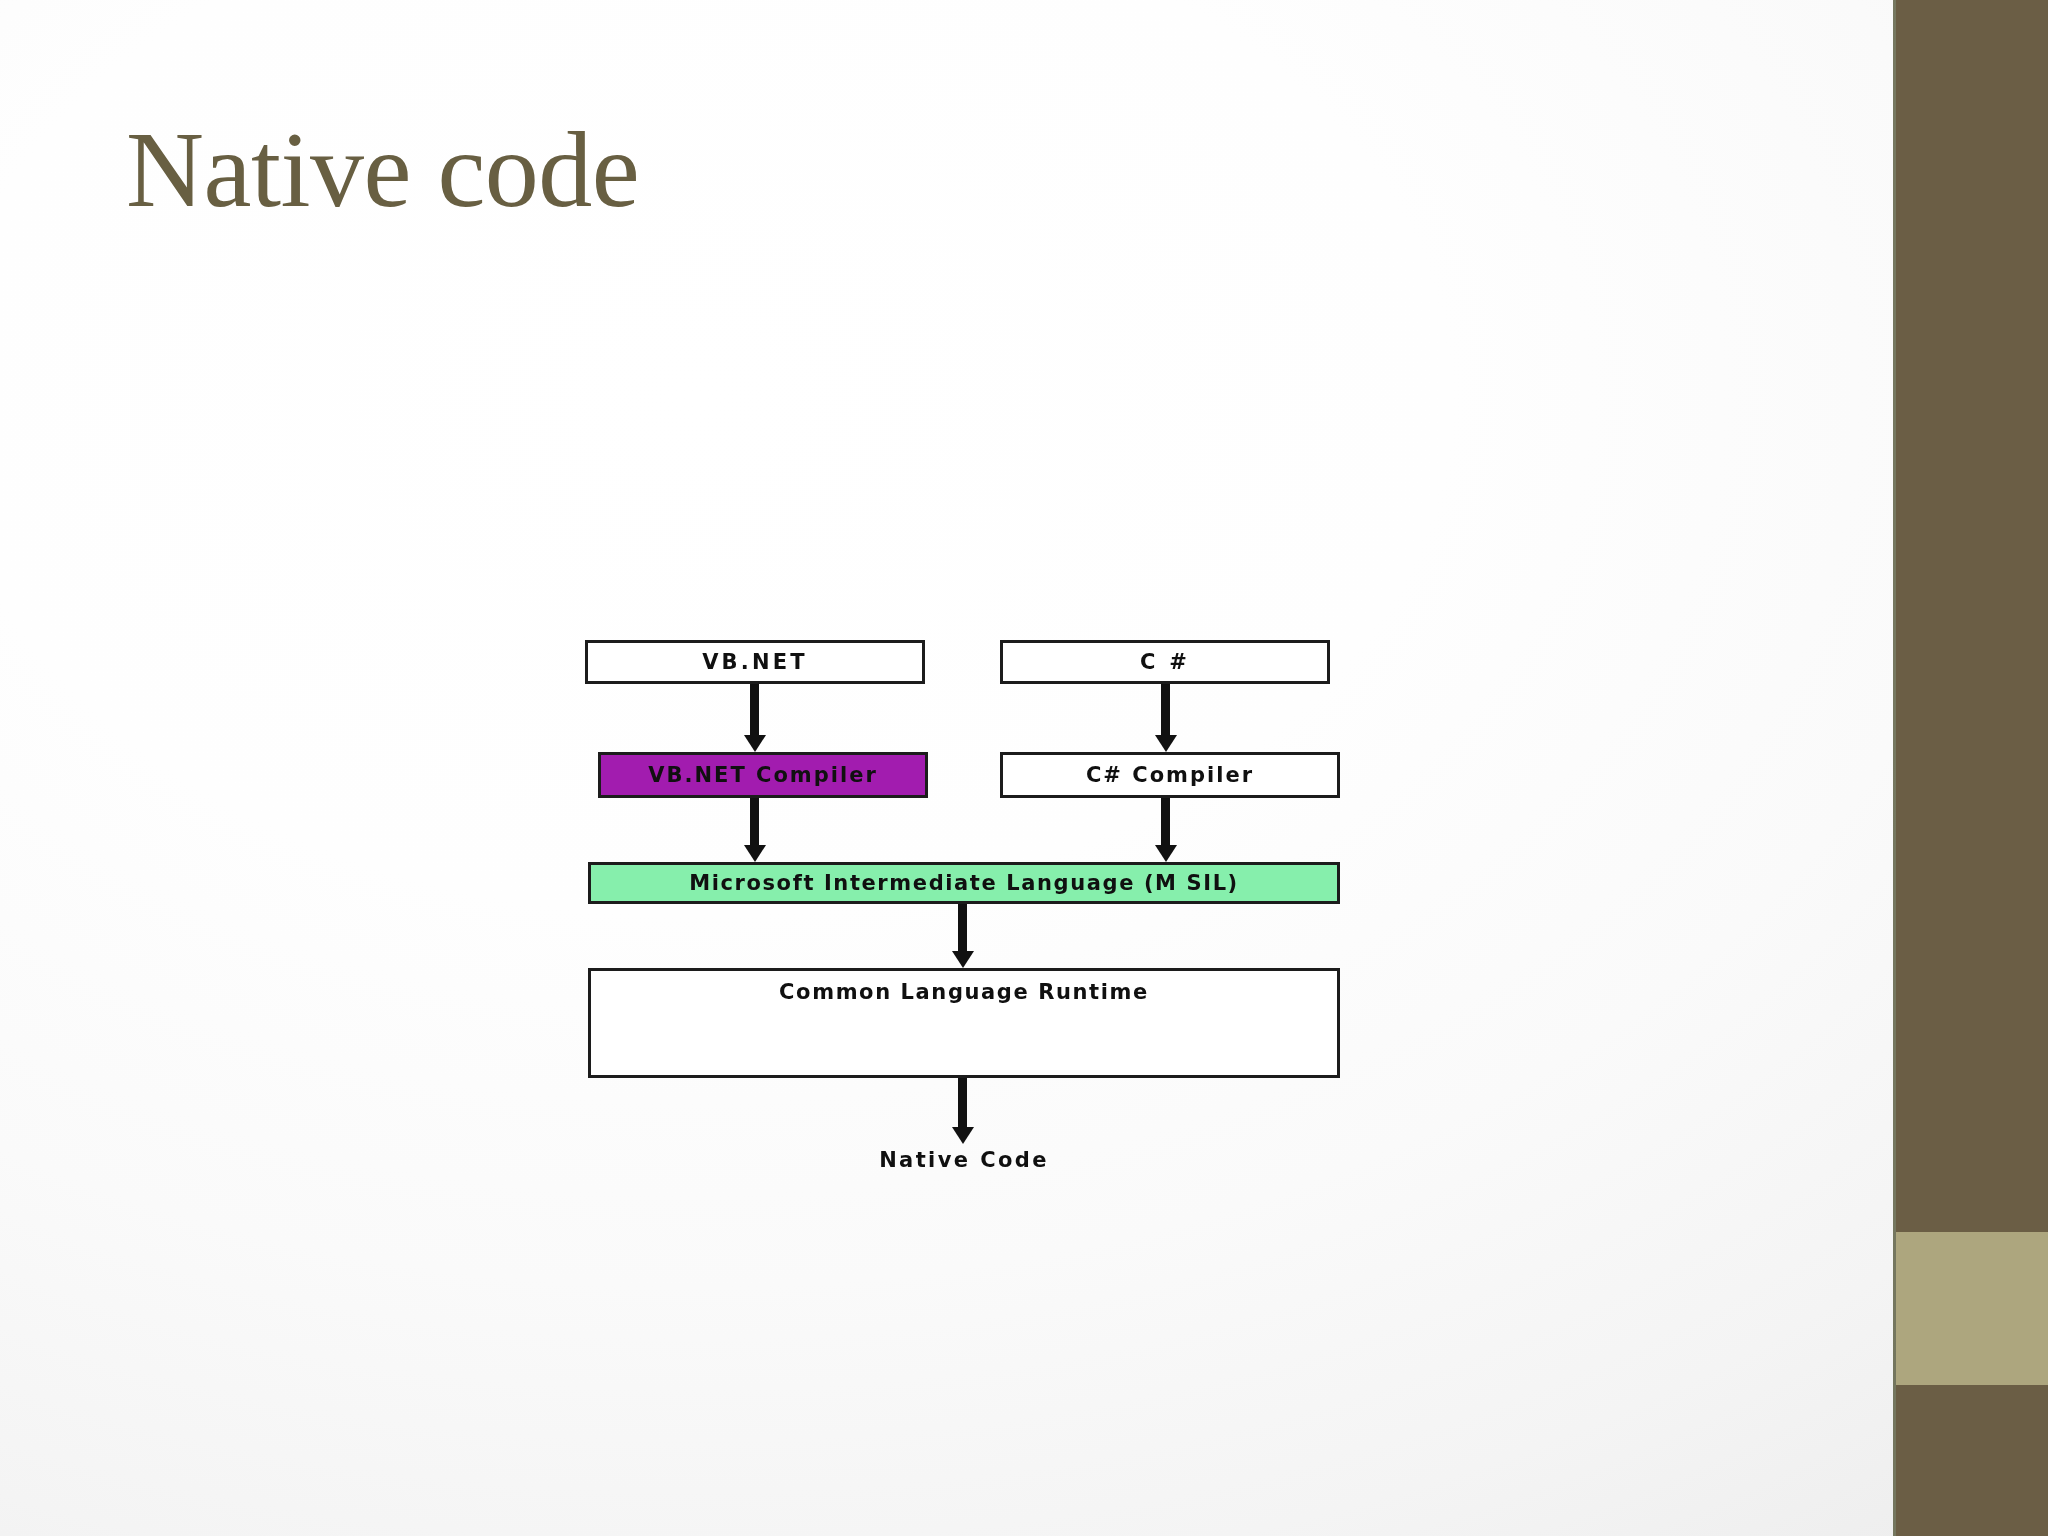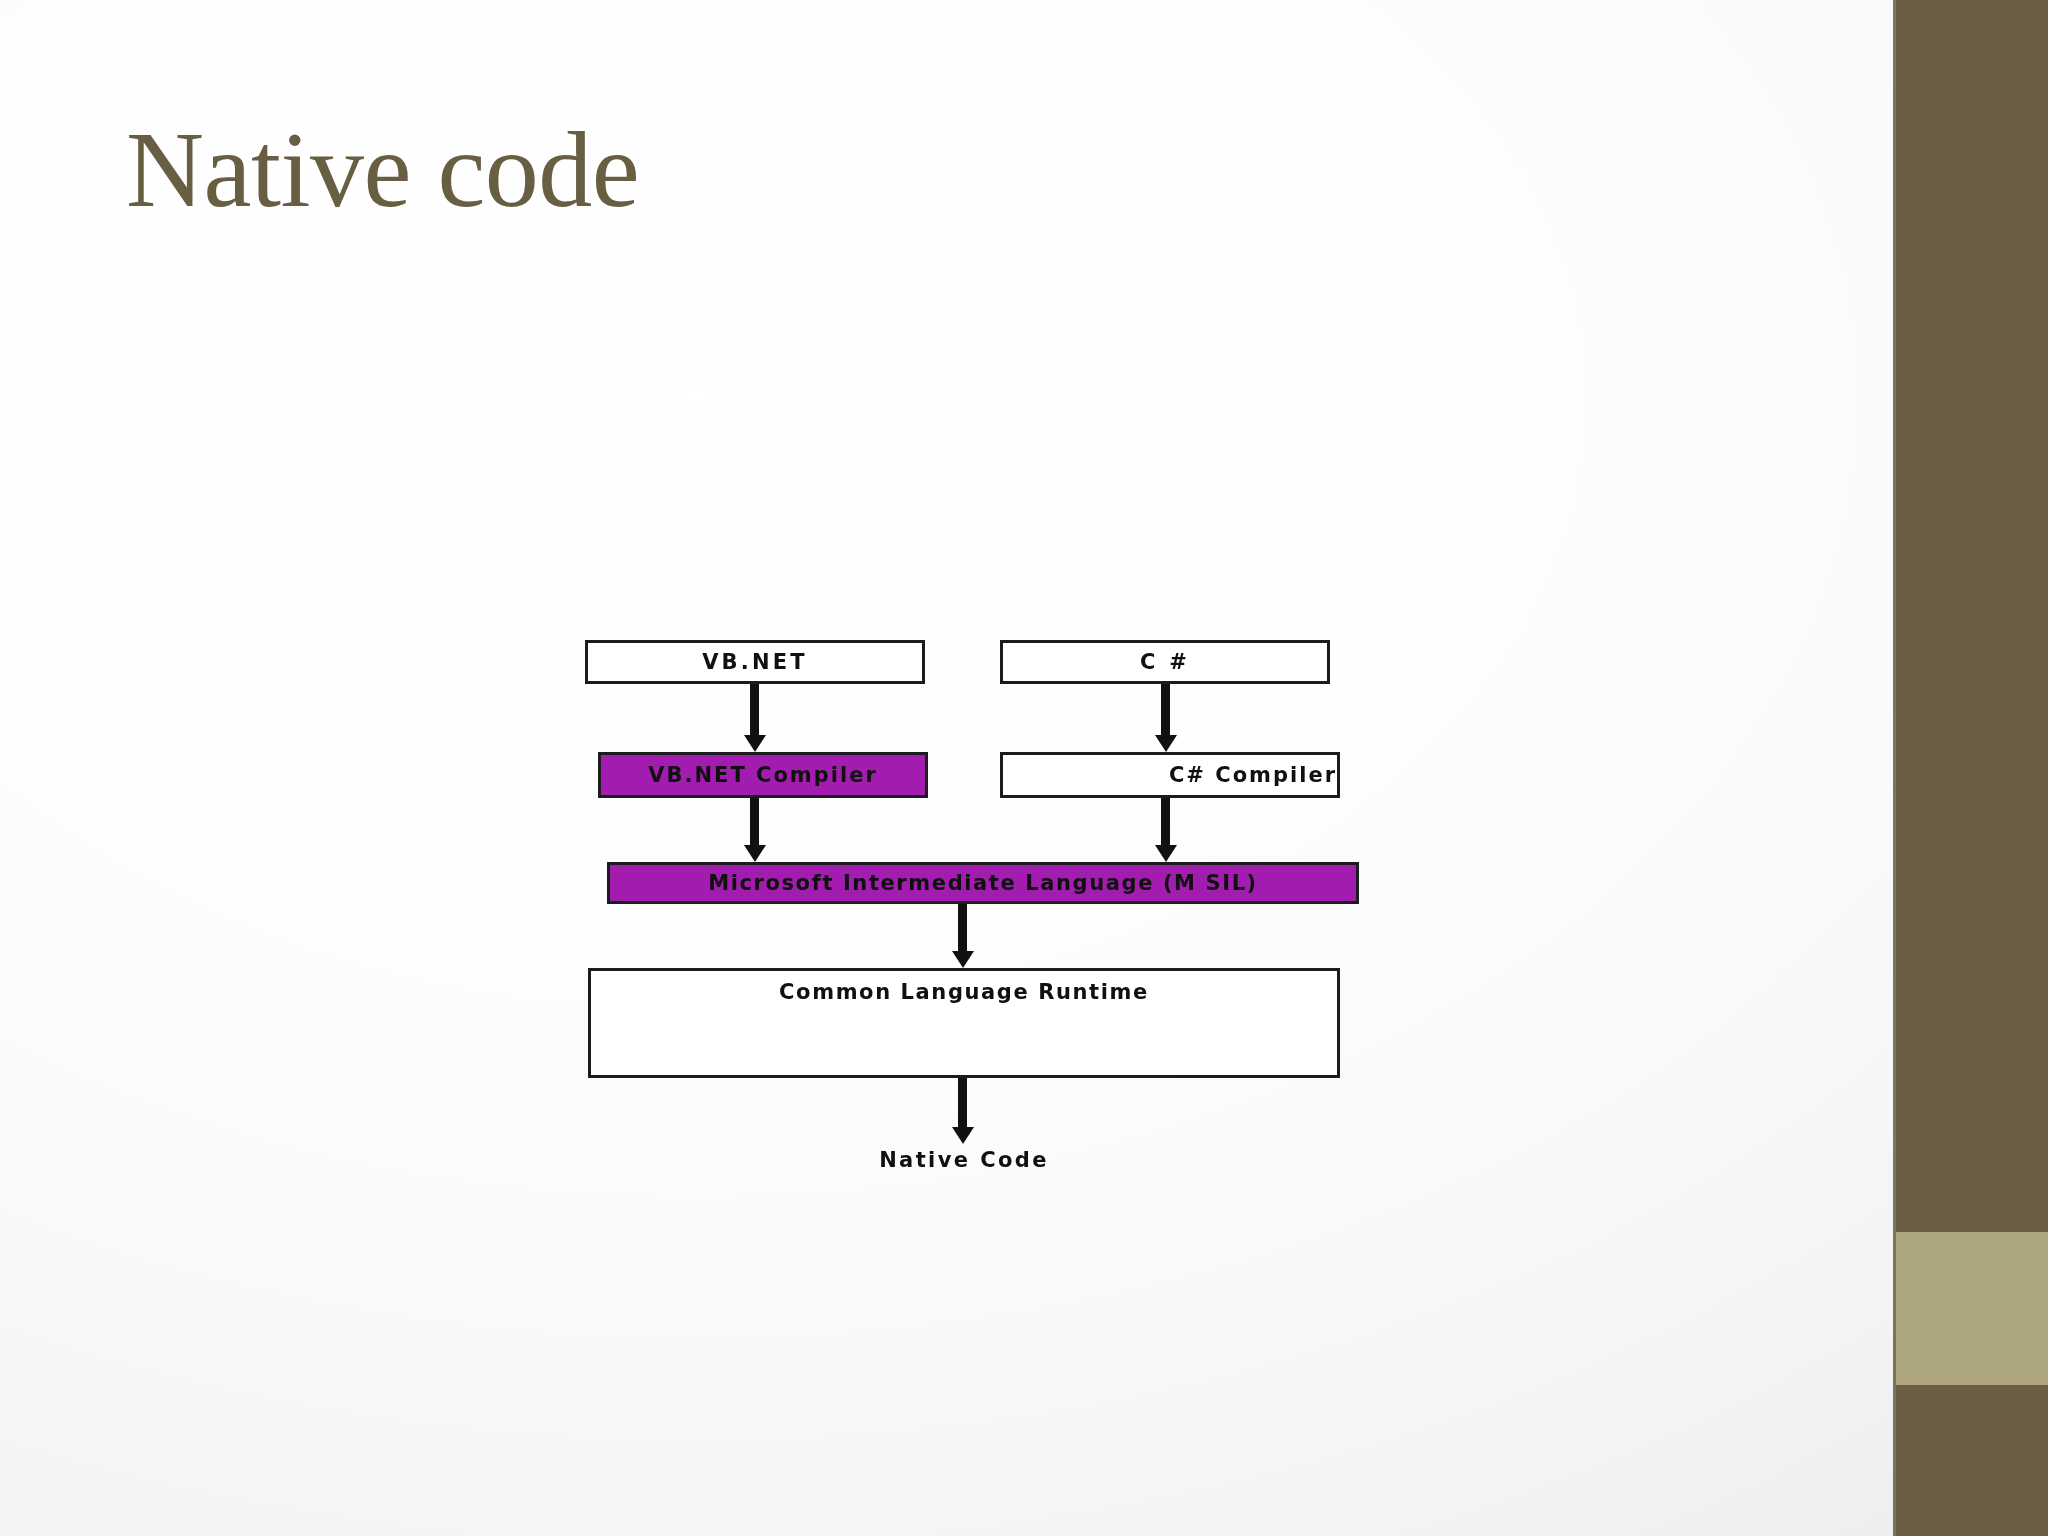--- a/index.html
+++ b/index.html
@@ -193,28 +193,28 @@
       <span class="dlabel">C #</span>
     </div>
 
     <div class="arrow" id="arrow-vbnet" style="background: rgb(17, 17, 17);"></div>
     <div class="arrow" id="arrow-csharp" style="background: rgb(17, 17, 17);"></div>
 
     <div class="dbox lvl2" id="box-vbnet-compiler" style="border-color: rgb(28, 28, 28); background: #a21caf;">
       <span class="dlabel">VB.NET Compiler</span>
     </div>
 
-    <div class="dbox lvl2" id="box-csharp-compiler" style="border-color: rgb(28, 28, 28); background: rgb(255, 255, 255); justify-content: flex-end;">
+    <div class="dbox lvl2" id="box-csharp-compiler" style="border-color: rgb(28, 28, 28); background: rgb(255, 255, 255);">
       <span class="dlabel">C# Compiler</span>
     </div>
 
     <div class="arrow" id="arrow-vbc" style="background: rgb(17, 17, 17);"></div>
     <div class="arrow" id="arrow-cvc" style="background: rgb(17, 17, 17);"></div>
 
-    <div class="dbox lvl3" id="box-msil" style="border-color: rgb(28, 28, 28); background: #a21caf; margin-left: 19px;">
+    <div class="dbox lvl3" id="box-msil" style="border-color: rgb(28, 28, 28); background: #86efac;">
       <span class="dlabel">Microsoft Intermediate Language (M SIL)</span>
     </div>
 
     <div class="arrow" id="arrow-msil" style="background: rgb(17, 17, 17);"></div>
 
     <div class="dbox lvl3" id="box-clr" style="border-color: rgb(28, 28, 28); background: rgb(255, 255, 255);">
       <div id="clr-title">
         <span class="dlabel">Common Language Runtime</span>
       </div>
     </div>

